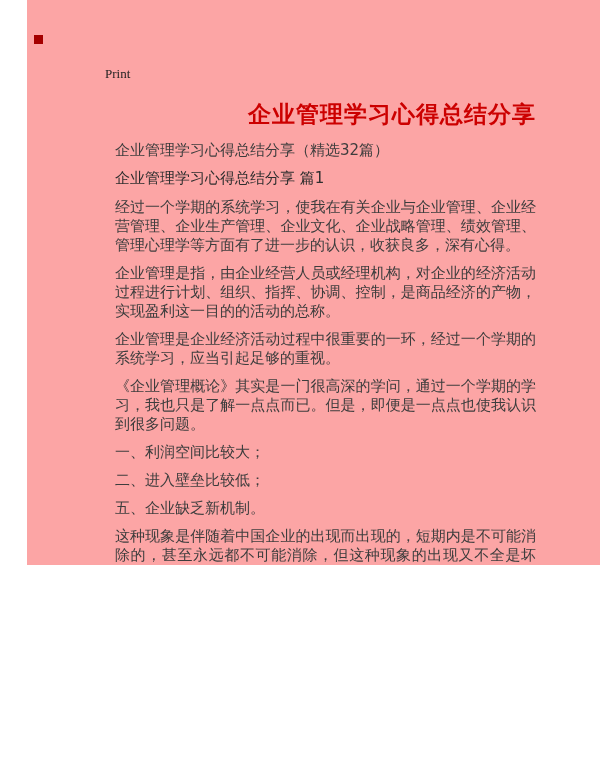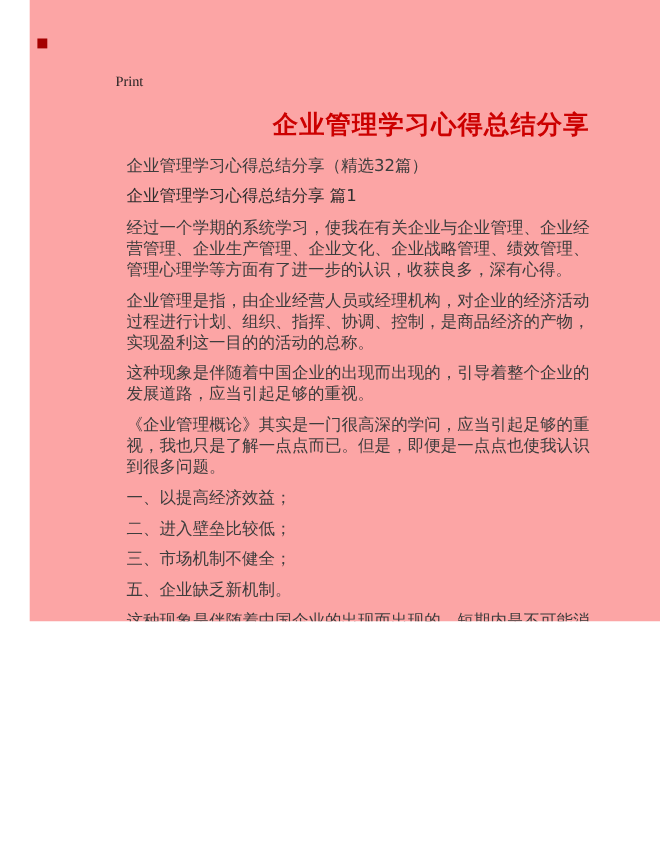--- a/index.html
+++ b/index.html
@@ -57,24 +57,23 @@
   <div class="article">
 
     <h1 class="title">企业管理学习心得总结分享</h1>
 
     <div class="subtitle">企业管理学习心得总结分享（精选32篇）</div>
 
     <div class="section-heading">企业管理学习心得总结分享 篇1</div>
 
     <p>经过一个学期的系统学习，使我在有关企业与企业管理、企业经营管理、企业生产管理、企业文化、企业战略管理、绩效管理、管理心理学等方面有了进一步的认识，收获良多，深有心得。</p>
     <p>企业管理是指，由企业经营人员或经理机构，对企业的经济活动过程进行计划、组织、指挥、协调、控制，是商品经济的产物，实现盈利这一目的的活动的总称。</p>
-    <p>这种现象是伴随着中国企业的出现而出现的，引导着整个企业的发展道路，应当引起足够的重视。</p>
-    <p>《企业管理概论》其实是一门很高深的学问，应当引起足够的重视，我也只是了解一点点而已。但是，即便是一点点也使我认识到很多问题。</p>
+    <p>企业管理是企业经济活动过程中很重要的一环，经过一个学期的系统学习，应当引起足够的重视。</p>
+    <p>《企业管理概论》其实是一门很高深的学问，通过一个学期的学习，我也只是了解一点点而已。但是，即便是一点点也使我认识到很多问题。</p>
 
-    <p class="list-item">一、以提高经济效益；</p>
+    <p class="list-item">一、利润空间比较大；</p>
     <p class="list-item">二、进入壁垒比较低；</p>
-    <p class="list-item">三、市场机制不健全；</p>
     <p class="list-item">五、企业缺乏新机制。</p>
 
     <p>这种现象是伴随着中国企业的出现而出现的，短期内是不可能消除的，甚至永远都不可能消除，但这种现象的出现又不全是坏事，至少起到鞭笞企业的作用。</p>
 
   </div>
 </div>
 
 </body></html>

